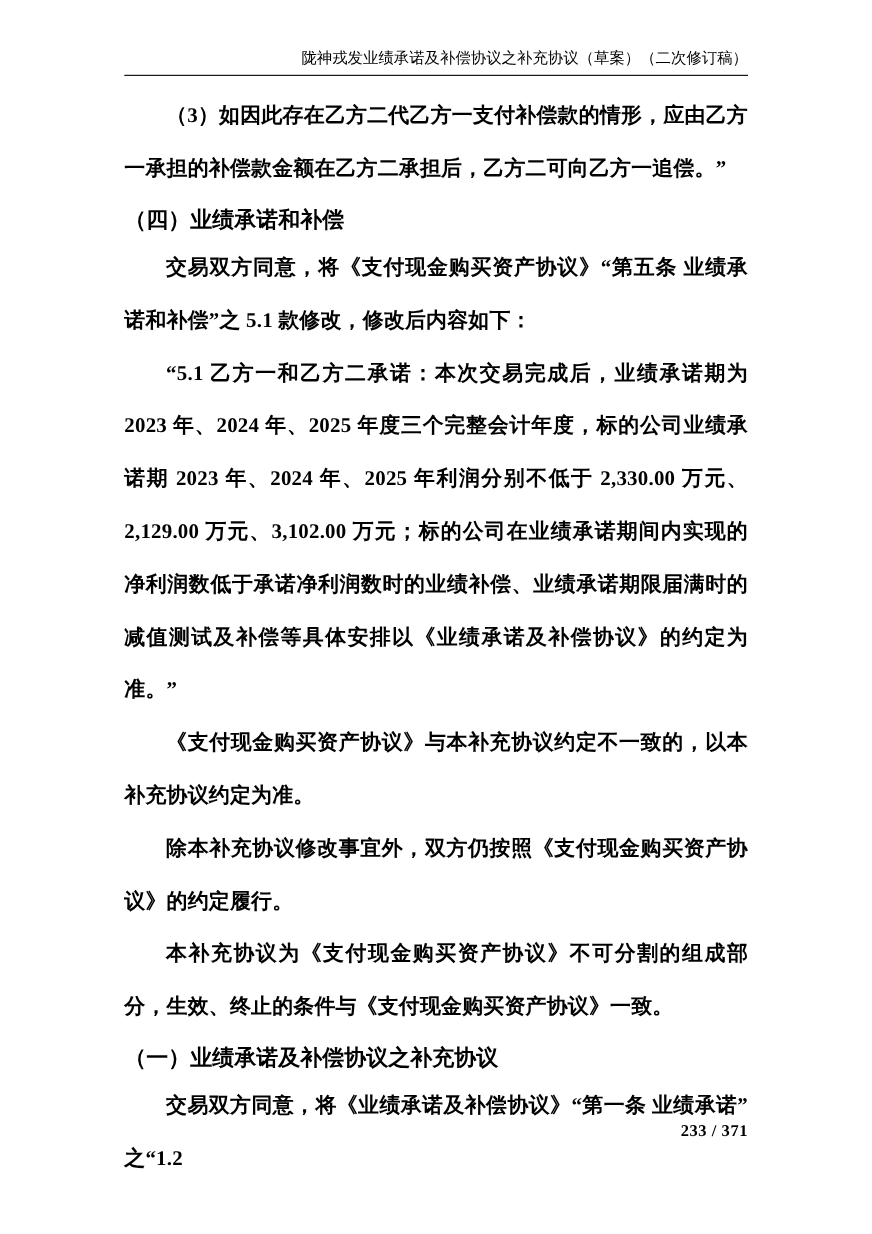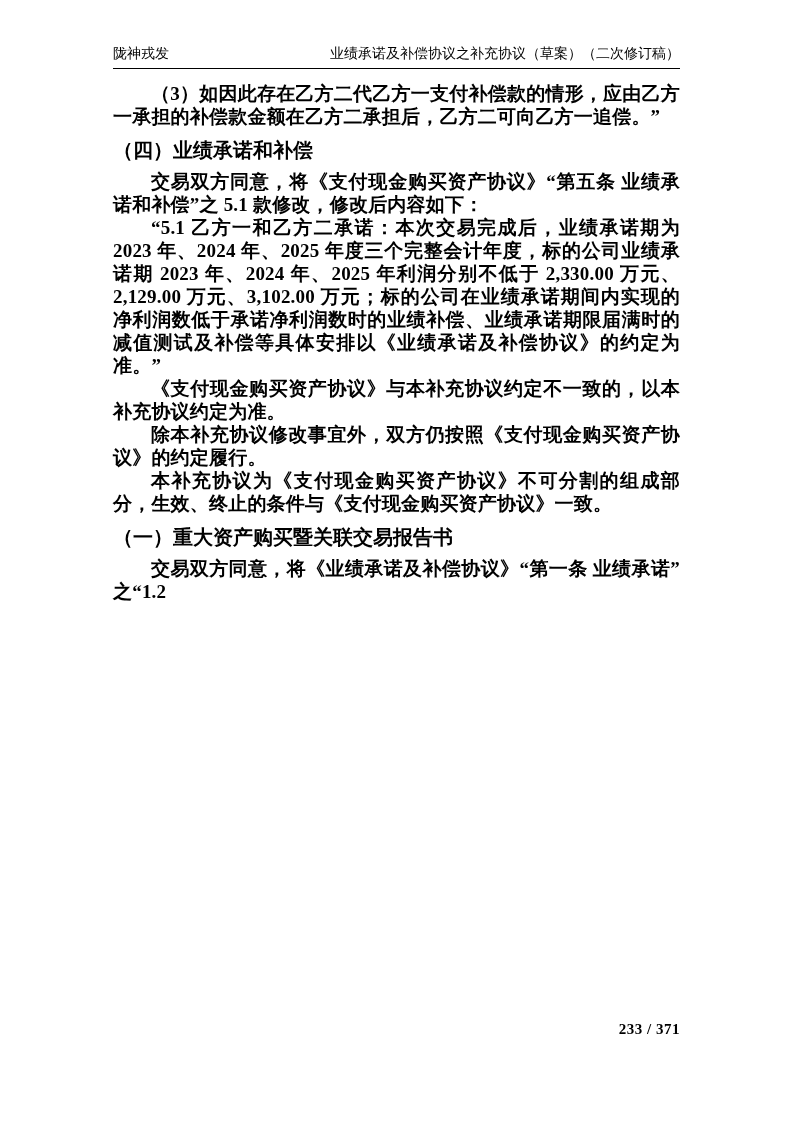--- a/index.html
+++ b/index.html
@@ -15,35 +15,35 @@
     margin: 0 auto;
     background: #ffffff;
     box-sizing: border-box;
     padding: 44px 113px 0 113px;
     font-family: "Liberation Serif", "DejaVu Serif", serif;
     color: #000000;
     overflow: hidden;
   }
   .header {
     display: flex;
-    justify-content: space-between;
+    justify-content: flex-end;
     align-items: flex-end;
     font-size: 14px;
     line-height: 20px;
     padding-bottom: 4px;
     border-bottom: 1.5px solid #000000;
     font-weight: normal;
   }
   .content {
     margin-top: 13px;
   }
   .para {
     margin: 0;
     font-size: 19px;
-    line-height: 23px;
+    line-height: 48px;
     font-weight: bold;
     text-align: justify;
     text-indent: 2em;
     letter-spacing: 0.2px;
   }
   .heading-sub {
     margin: 5px 0 2px 0;
     font-size: 20px;
     line-height: 35px;
     font-weight: bold;
@@ -77,19 +77,19 @@
   </div>
 
   <div class="content">
     <p class="para">（3）如因此存在乙方二代乙方一支付补偿款的情形，应由乙方一承担的补偿款金额在乙方二承担后，乙方二可向乙方一追偿。”</p>
     <h3 class="heading-sub">（四）业绩承诺和补偿</h3>
     <p class="para">交易双方同意，将《支付现金购买资产协议》“第五条 业绩承诺和补偿”之 5.1 款修改，修改后内容如下：</p>
     <p class="para">“5.1 乙方一和乙方二承诺：本次交易完成后，业绩承诺期为 2023 年、2024 年、2025 年度三个完整会计年度，标的公司业绩承诺期 2023 年、2024 年、2025 年利润分别不低于 2,330.00 万元、2,129.00 万元、3,102.00 万元；标的公司在业绩承诺期间内实现的净利润数低于承诺净利润数时的业绩补偿、业绩承诺期限届满时的减值测试及补偿等具体安排以《业绩承诺及补偿协议》的约定为准。”</p>
     <p class="para">《支付现金购买资产协议》与本补充协议约定不一致的，以本补充协议约定为准。</p>
     <p class="para">除本补充协议修改事宜外，双方仍按照《支付现金购买资产协议》的约定履行。</p>
     <p class="para">本补充协议为《支付现金购买资产协议》不可分割的组成部分，生效、终止的条件与《支付现金购买资产协议》一致。</p>
-    <h3 class="heading-sub">（一）重大资产购买暨关联交易报告书</h3>
+    <h3 class="heading-sub">（一）业绩承诺及补偿协议之补充协议</h3>
     <p class="para">交易双方同意，将《业绩承诺及补偿协议》“第一条 业绩承诺”之“1.2</p>
   </div>
 
   <div class="footer">233 / 371</div>
 
 </div>
 
 </body></html>

